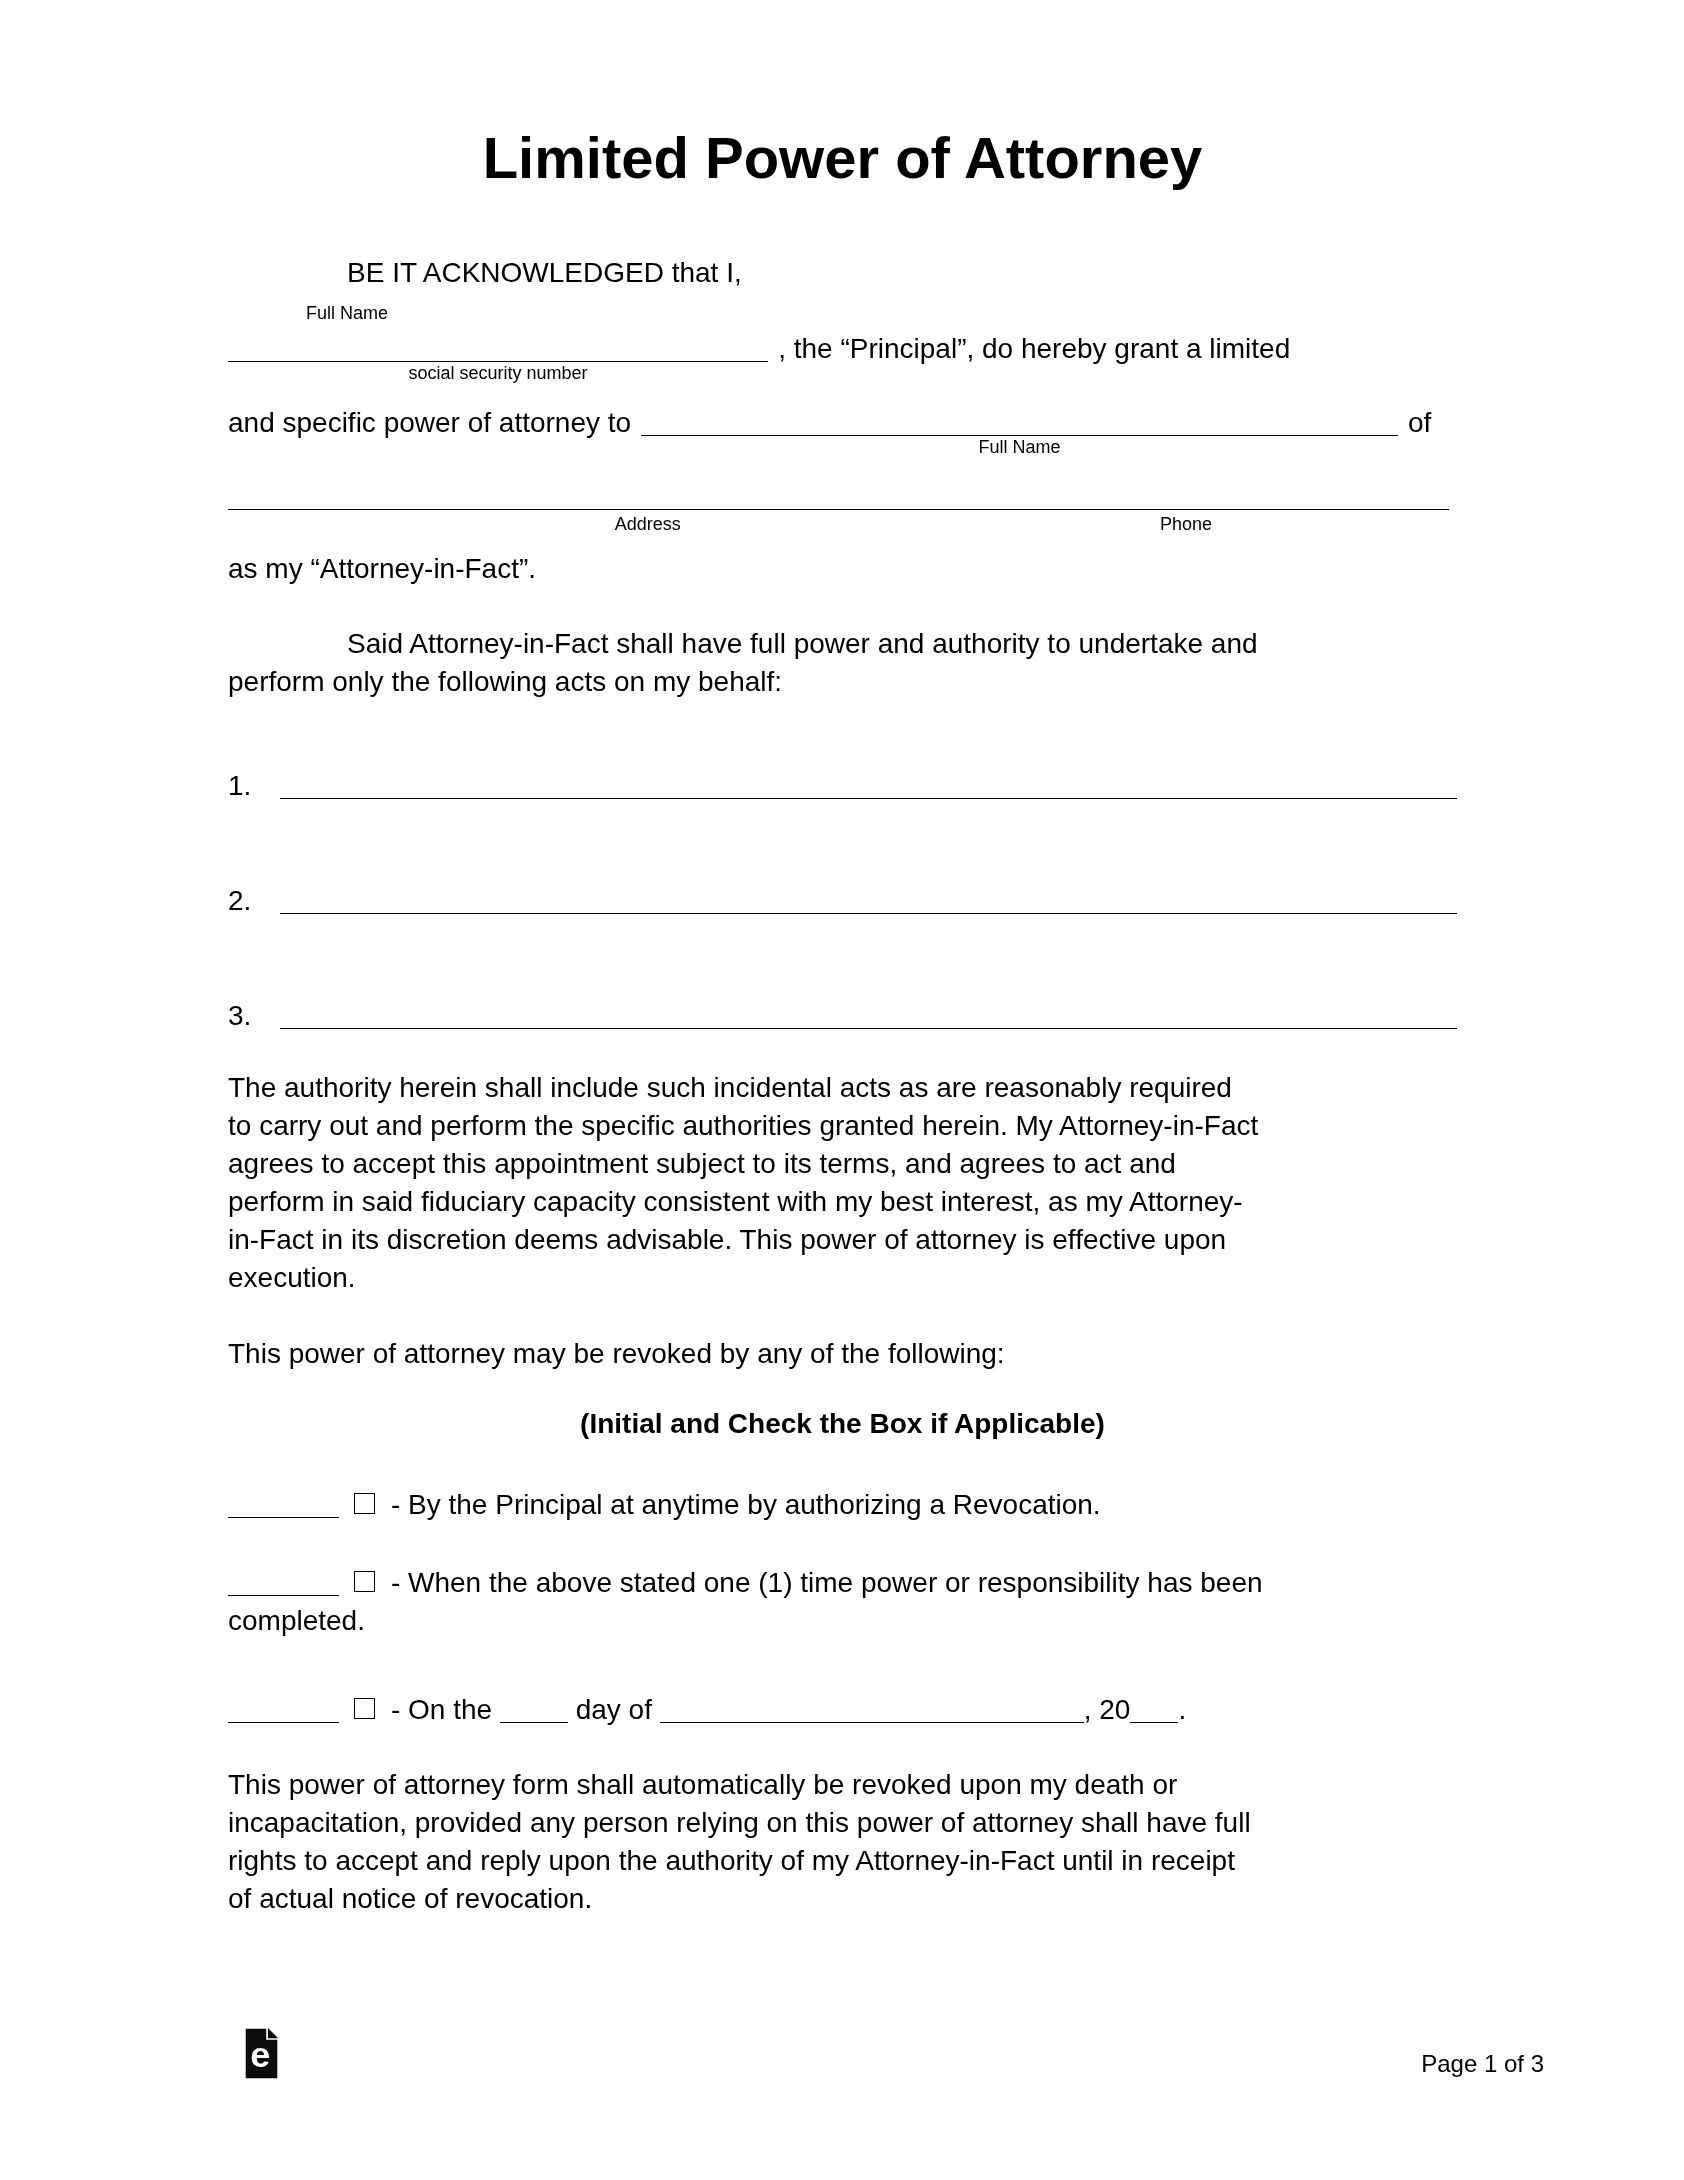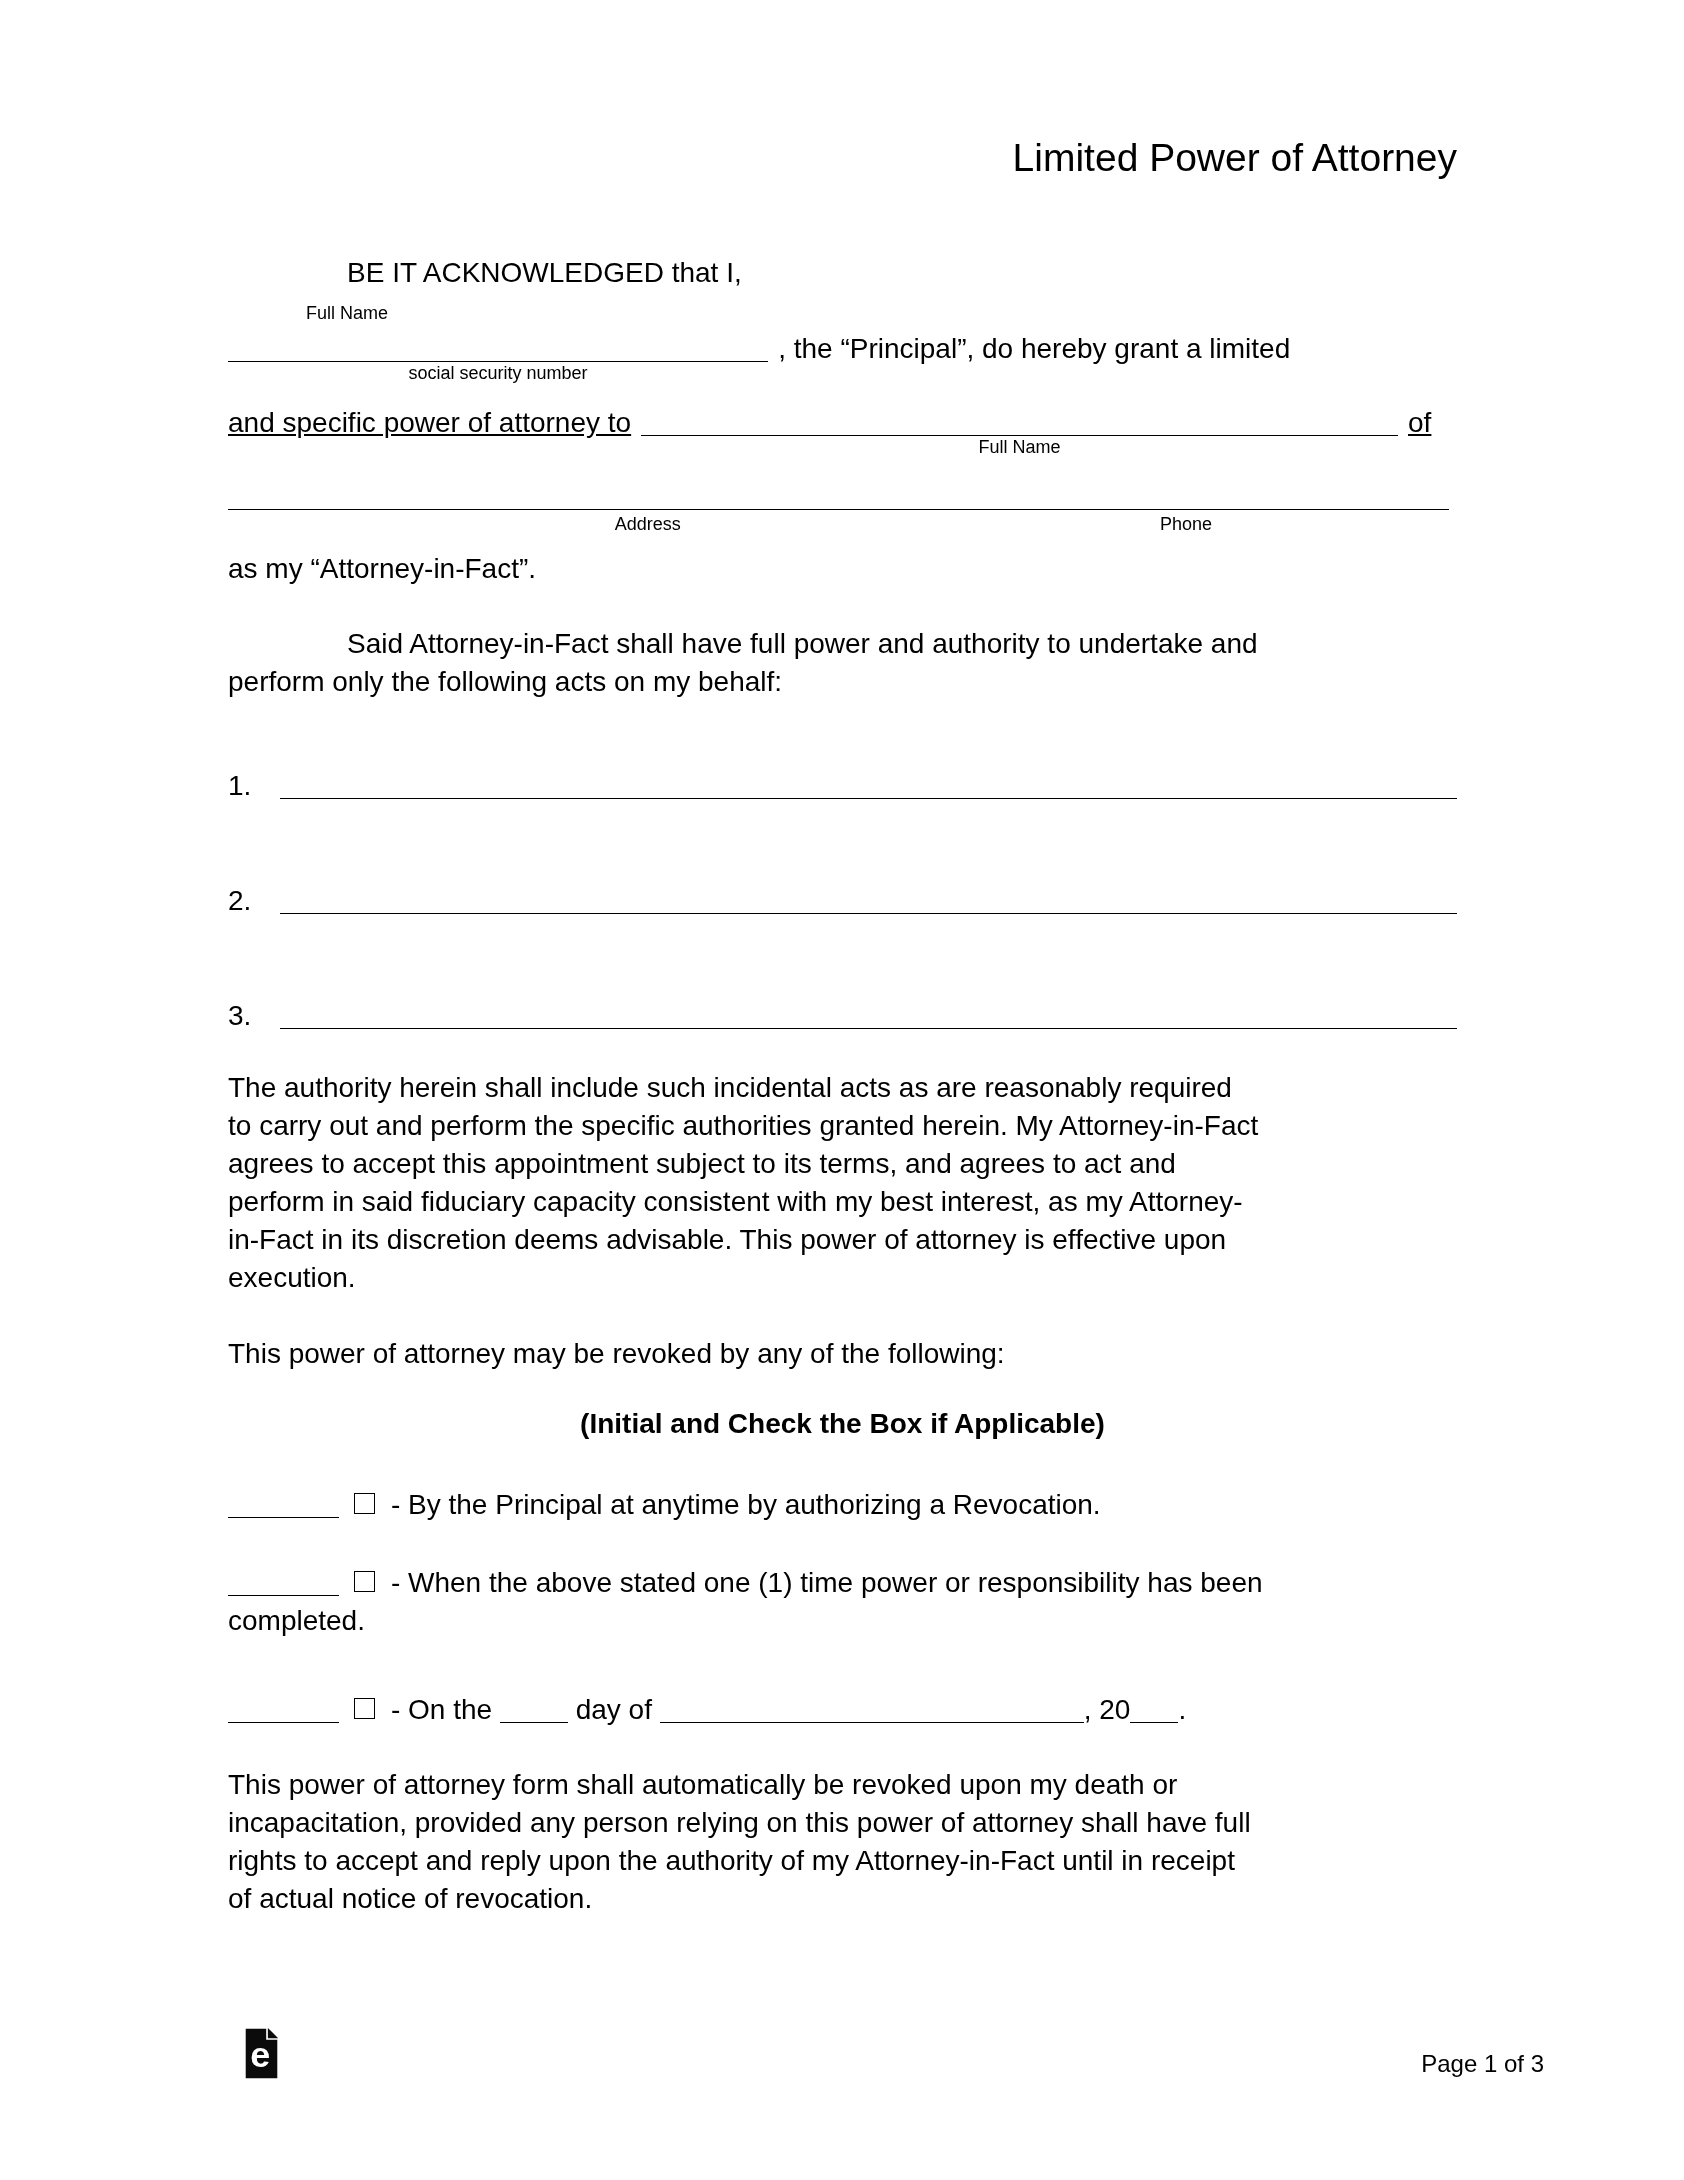--- a/index.html
+++ b/index.html
@@ -11,24 +11,24 @@
     background: #ffffff;
     color: #000000;
     font-family: "Liberation Sans", sans-serif;
     font-size: 28px;
     line-height: 38px;
     padding: 0 228px;
     overflow: hidden;
   }
   h1.title {
     margin-top: 128px;
-    text-align: right;
-    font-size: 39px;
+    text-align: center;
+    font-size: 58px;
     line-height: 60px;
-    font-weight: normal;
+    font-weight: bold;
   }
   
   .fl { display: flex; align-items: baseline; position: relative; }
   .fl > * + * { margin-left: 10.2px; }
   .blank {
     display: inline-block;
     height: 6.8px;
     border-bottom: 1.7px solid #000;
     position: relative;
     top: 3.4px;
@@ -38,21 +38,21 @@
     position: absolute;
     top: 7.7px;
     left: 50%;
     transform: translateX(-50%);
     font-size: 18px;
     line-height: 20.4px;
     white-space: nowrap;
   }
   .ind140 { margin-left: 119px; }
   .pr52 { padding-right: 44px; flex-direction: column; }
-  .pr30 { padding-right: 25.6px; text-decoration: underline; }
+  .pr30 { padding-right: 25.6px; }
   .mt77 { margin-top: 66px; }
   .mt37 { margin-top: 31.5px; }
   .mt42 { margin-top: 36px; }
   .mt43 { margin-top: 37px; }
   .mt47 { margin-top: 40px; }
   
   .fullline {
     margin-top: 37px;
     margin-right: 8.5px;
     height: 31px;

